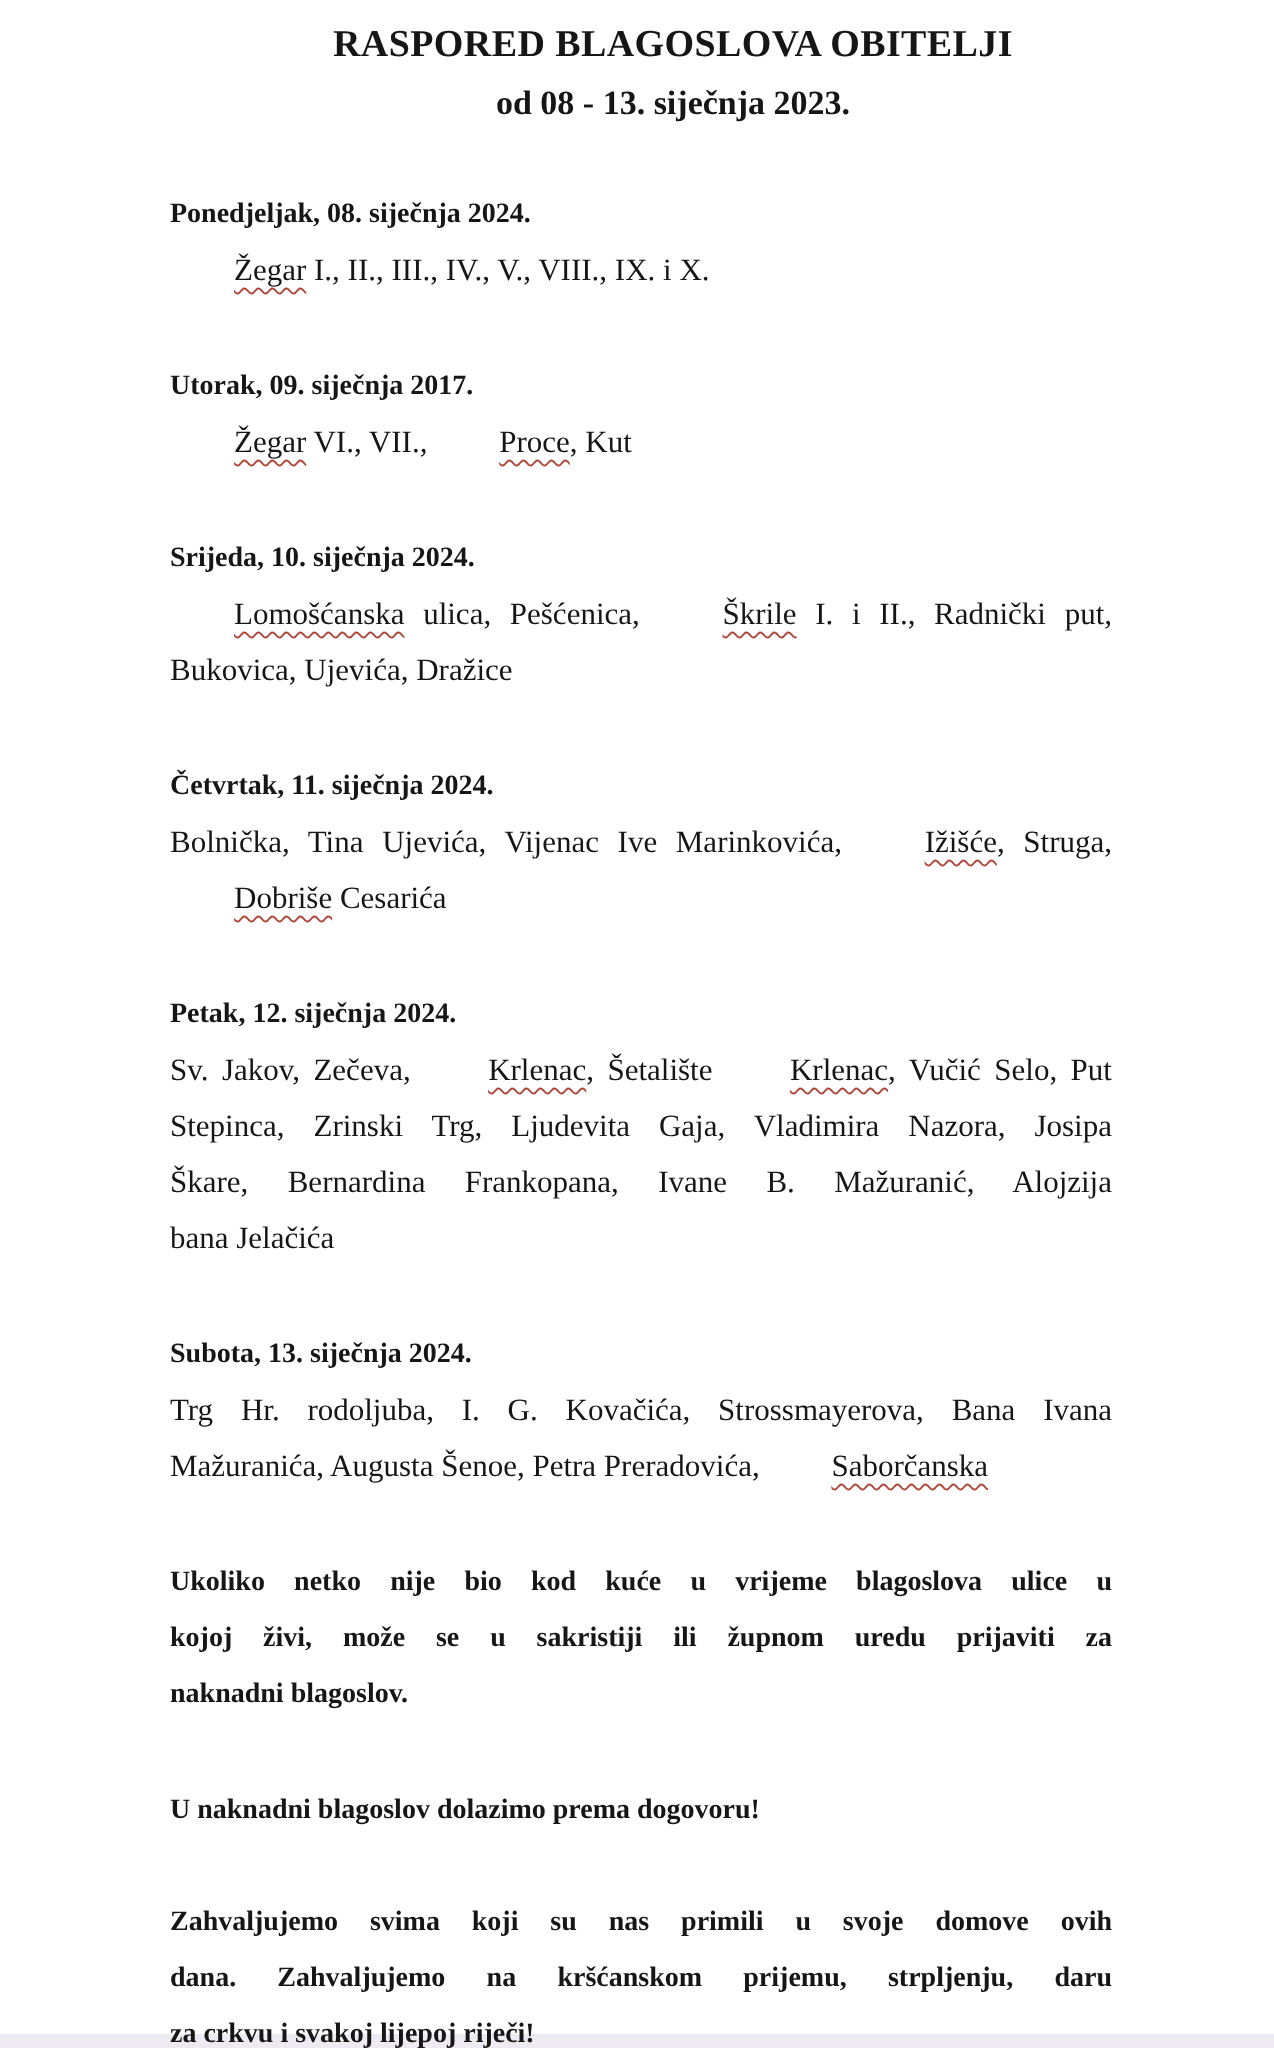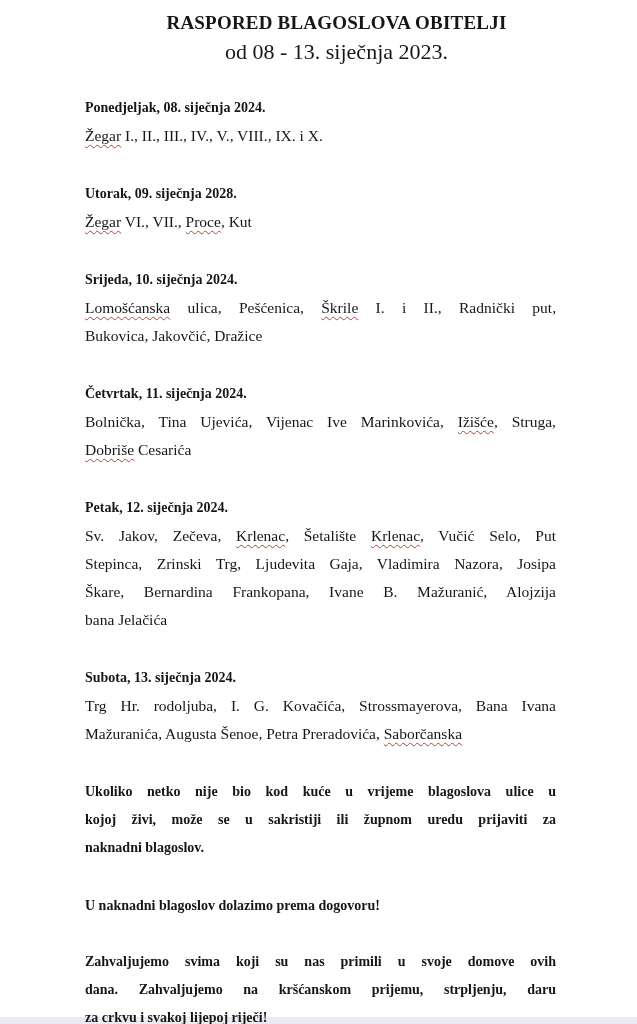--- a/index.html
+++ b/index.html
@@ -29,22 +29,22 @@
     padding-left: 32px; 
   }
   .doc-title {
     font-size: 19px;
     font-weight: bold;
     line-height: 30px;
     letter-spacing: 0.2px;
     white-space: nowrap;
   }
   .doc-subtitle {
-    font-size: 22px;
-    font-weight: normal;
+    font-size: 17px;
+    font-weight: bold;
     line-height: 28px;
     white-space: nowrap;
   }
   .block {
     margin-top: 30px;
   }
   .block.first {
     margin-top: 28px;
   }
   .block.tight {
@@ -67,20 +67,21 @@
   .just {
     text-align: justify;
     text-align-last: justify;
   }
   .sp {
     text-decoration-line: underline;
     text-decoration-style: wavy;
     text-decoration-color: #b0463a;
     text-decoration-thickness: 1px;
     text-underline-offset: 3px;
+    margin-left: 32px;
   }
   .photo-edge-strip {
     position: absolute;
     left: 0;
     bottom: 0;
     width: 637px;
     height: 7px;
     z-index: 1;
   }
 </style>
@@ -91,27 +92,27 @@
   <div class="title-block">
     <div class="doc-title">RASPORED BLAGOSLOVA OBITELJI</div>
     <div class="doc-subtitle">od 08 - 13. siječnja 2023.</div>
   </div>
   <div id="schedule-container">
       <div class="block first">
         <div class="day-heading">Ponedjeljak, 08. siječnja 2024.</div>
         <div class="line "><span class="sp" style="text-decoration-color: rgb(176, 70, 58);">Žegar</span><span> I., II., III., IV., V., VIII., IX. i X.</span></div>
       </div>
       <div class="block">
-        <div class="day-heading">Utorak, 09. siječnja 2028.</div>
+        <div class="day-heading">Utorak, 09. siječnja 2017.</div>
         <div class="line "><span class="sp" style="text-decoration-color: rgb(176, 70, 58);">Žegar</span><span> VI., VII., </span><span class="sp" style="text-decoration-color: rgb(176, 70, 58);">Proce</span><span>, Kut</span></div>
       </div>
       <div class="block">
         <div class="day-heading">Srijeda, 10. siječnja 2024.</div>
         <div class="line  just"><span class="sp" style="text-decoration-color: rgb(176, 70, 58);">Lomošćanska</span><span> ulica, Pešćenica, </span><span class="sp" style="text-decoration-color: rgb(176, 70, 58);">Škrile</span><span> I. i II., Radnički put,</span></div>
-        <div class="line "><span>Bukovica, Jakovčić, Dražice</span></div>
+        <div class="line "><span>Bukovica, Ujevića, Dražice</span></div>
       </div>
       <div class="block">
         <div class="day-heading">Četvrtak, 11. siječnja 2024.</div>
         <div class="line  just"><span>Bolnička, Tina Ujevića, Vijenac Ive Marinkovića, </span><span class="sp" style="text-decoration-color: rgb(176, 70, 58);">Ižišće</span><span>, Struga,</span></div>
         <div class="line "><span class="sp" style="text-decoration-color: rgb(176, 70, 58);">Dobriše</span><span> Cesarića</span></div>
       </div>
       <div class="block">
         <div class="day-heading">Petak, 12. siječnja 2024.</div>
         <div class="line  just"><span>Sv. Jakov, Zečeva, </span><span class="sp" style="text-decoration-color: rgb(176, 70, 58);">Krlenac</span><span>, Šetalište </span><span class="sp" style="text-decoration-color: rgb(176, 70, 58);">Krlenac</span><span>, Vučić Selo, Put</span></div>
         <div class="line  just"><span>Stepinca, Zrinski Trg, Ljudevita Gaja, Vladimira Nazora, Josipa</span></div>

